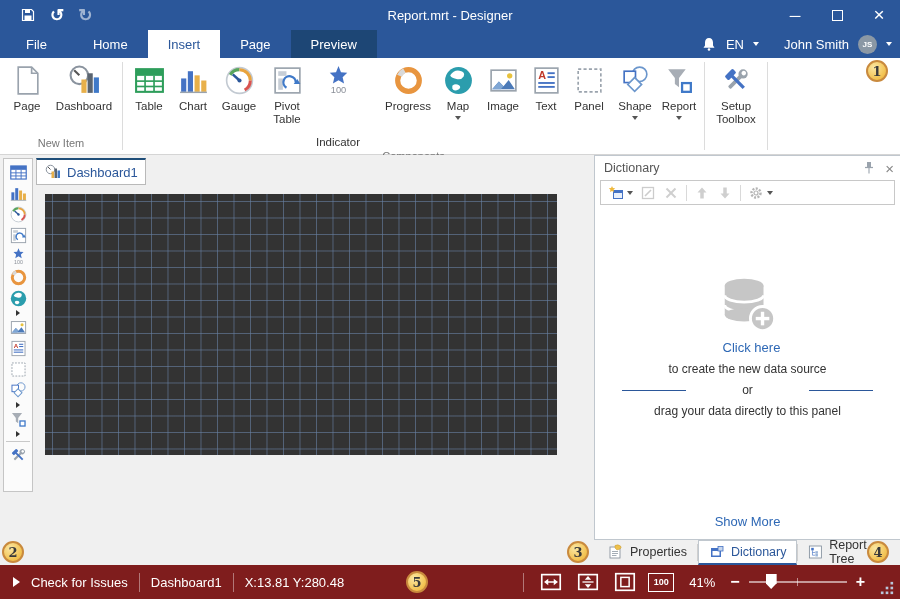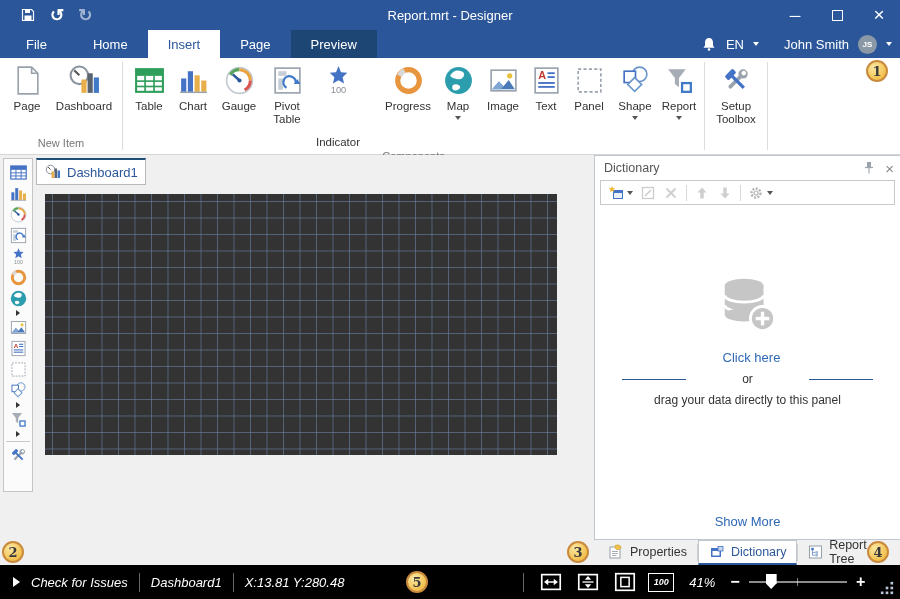--- a/index.html
+++ b/index.html
@@ -72,21 +72,21 @@
   .ordiv .t { margin:0 8px; font-size:12px; color:#333; }
   .showmore { position:absolute; left:0; right:0; top:358px; text-align:center; font-size:13.5px; }
 
   
   .ptabs { position:absolute; left:598px; top:385px; height:25px; display:flex; align-items:stretch; }
   .ptab { display:flex; align-items:center; gap:6px; padding:9px 10px; font-size:12.5px; color:#333; cursor:pointer; border-bottom:2px solid transparent; }
   .ptab.active { color:#2b579a; background:#fff; border:1px solid #c0c7ce; border-bottom:2px solid #2b579a; }
   .psep { width:1px; background:#cfcfcf; margin:4px 0; }
 
   
-  .statusbar { position:absolute; left:0; top:565px; width:900px; height:34px; background:#000000; color:#fff; display:flex; align-items:center; font-size:13px;font-style:italic; }
+  .statusbar { position:absolute; left:0; top:565px; width:900px; height:34px; background:#7f1d1d; color:#fff; display:flex; align-items:center; font-size:13px; }
   .sb-left { display:flex; align-items:center; gap:11px; padding-left:13px; }
   .tri-r { width:0; height:0; border-top:5px solid transparent; border-bottom:5px solid transparent; border-left:7px solid #fff; }
   .ssep { width:1px; height:19px; background:rgba(255,255,255,.4); }
   .sb-right { position:absolute; right:6px; top:0; height:34px; display:flex; align-items:center; gap:9px; }
   .zbtn { width:28px; height:24px; display:flex; align-items:center; justify-content:center; cursor:pointer; }
   .sb-sign { font-size:16px; font-weight:bold; cursor:pointer; }
   .track { width:98px; height:2px; background:rgba(255,255,255,.55); position:relative; cursor:pointer; }
   .thumb { position:absolute; left:17px; top:-7px; width:11px; height:15px; background:#fff; clip-path:polygon(0 0,100% 0,100% 62%,50% 100%,0 62%); cursor:pointer; }
   .tick { position:absolute; left:48px; top:-3px; width:1px; height:8px; background:rgba(255,255,255,.5); }
 
@@ -565,21 +565,22 @@
           <svg class="ic16">
               <use href="#sym-gear"></use>
             </svg>
           <span class="cd"></span>
         </div>
       </div>
       <div class="empty">
         <svg style="width:62px;height:62px;">
             <use href="#sym-db"></use>
           </svg>
-        <div class="link" style="margin-top:10px;padding-left:8px;">Click here</div>
+        <div class="link" style="padding-left:8px;">Click here</div>
+        <div class="eline">to create the new data source</div>
         <div class="ordiv">
           <span class="l"></span>
           <span class="t">or</span>
           <span class="l"></span>
         </div>
         <div class="eline">drag your data directly to this panel</div>
       </div>
       <div class="showmore"><span class="link">Show More</span></div>
     </div>
 

